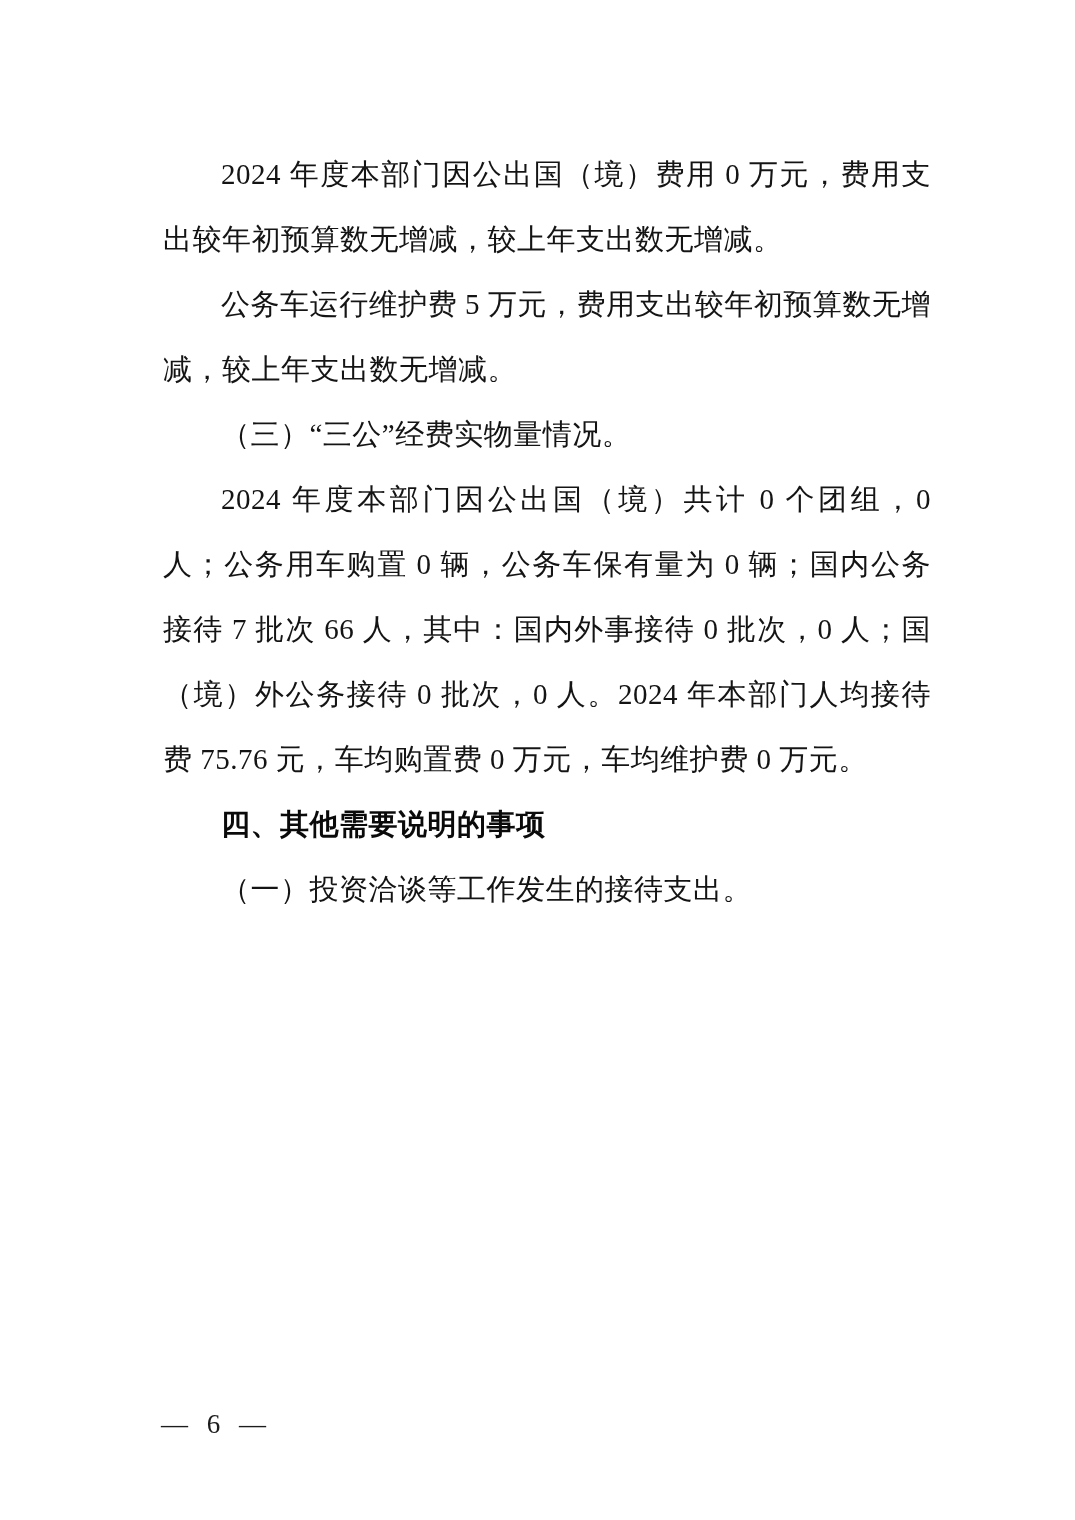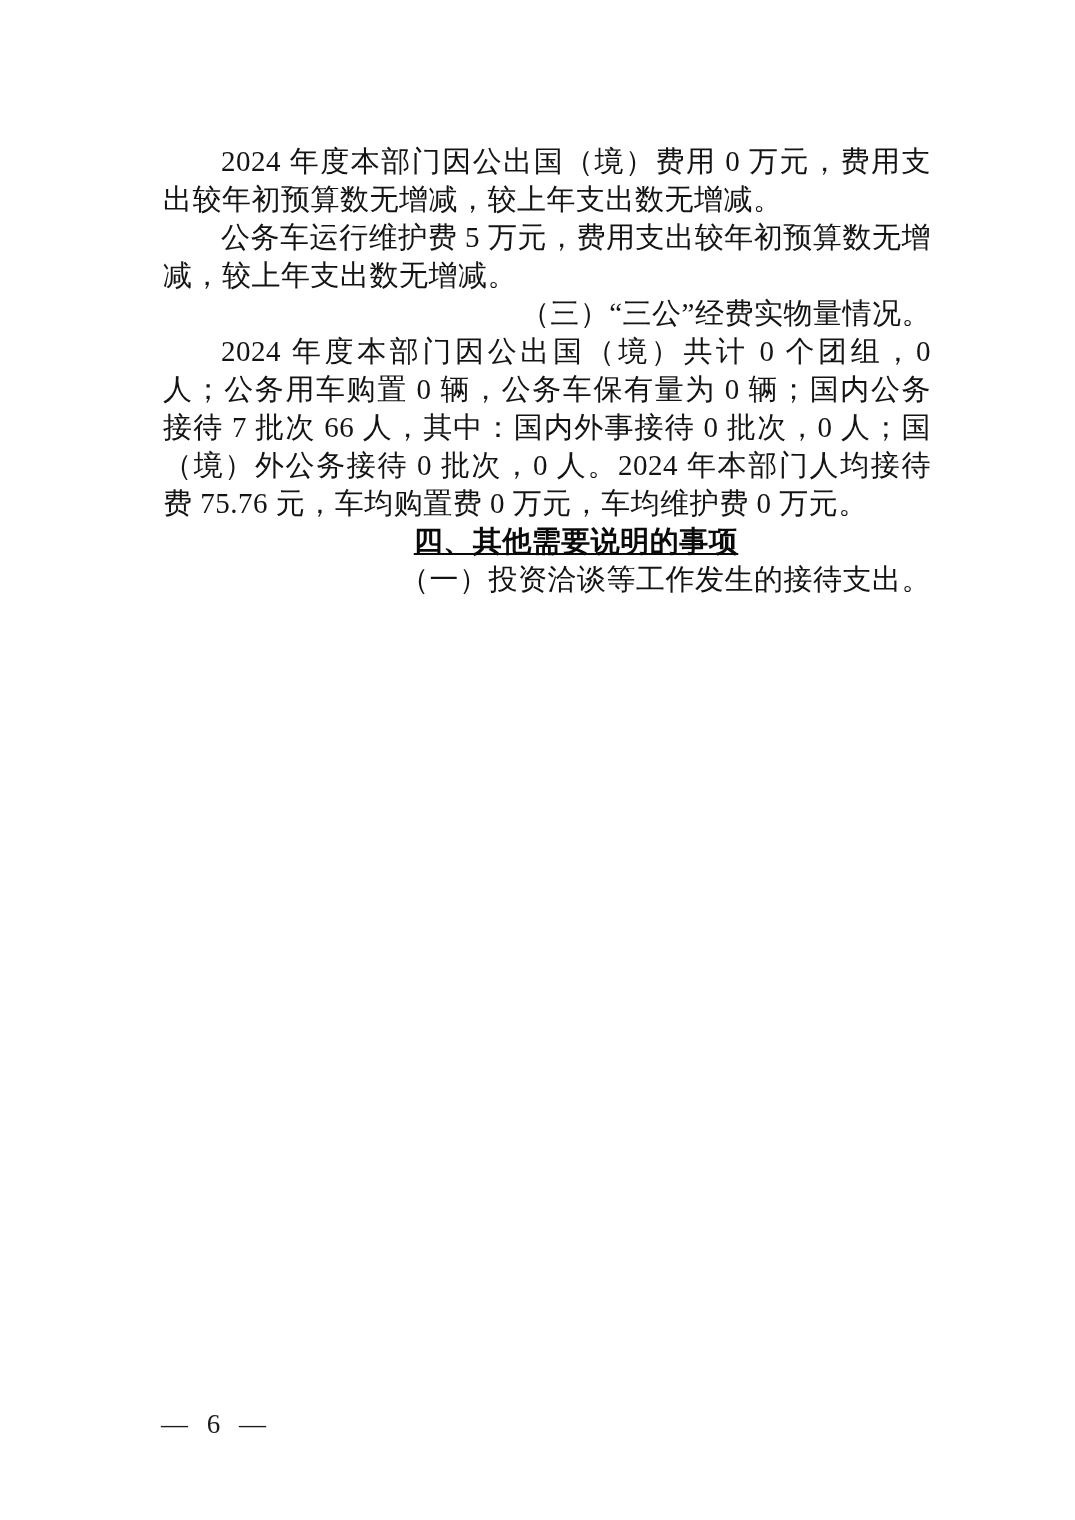--- a/index.html
+++ b/index.html
@@ -14,39 +14,38 @@
     overflow: hidden;
     color: #141414;
   }
   .doc {
     position: absolute;
     left: 163px;
     top: 142px;
     width: 768px;
     font-family: "Liberation Serif", "DejaVu Serif", serif;
     font-size: 29px;
-    line-height: 38px;
+    line-height: 65px;
     letter-spacing: 0.5px;
   }
   .para {
     margin: 0;
     padding: 0;
     text-indent: 58px;
     text-align: justify;
     text-justify: inter-ideograph;
   }
   .para.heading-bold {
     font-family: "Liberation Sans", "DejaVu Sans", sans-serif;
     font-weight: bold;
-    text-align: center;
+    text-align: left;
     color: #0a0a0a;
-    text-decoration: underline;
   }
   .para.subheading-kaiti {
-    text-align: right;
+    text-align: left;
   }
   .page-footer {
     position: absolute;
     left: 161px;
     top: 1406px;
     font-family: "Liberation Serif", "DejaVu Serif", serif;
     font-size: 27px;
     line-height: 36px;
     letter-spacing: 6px;
     color: #1c1c1c;

